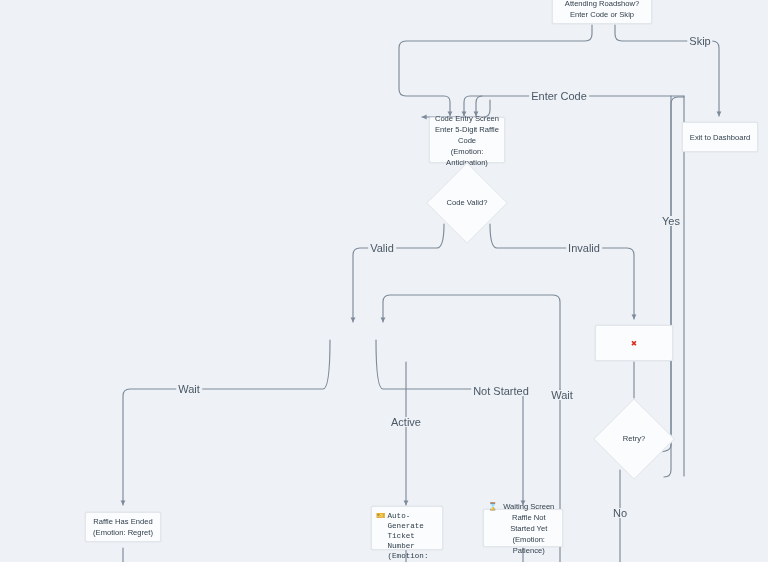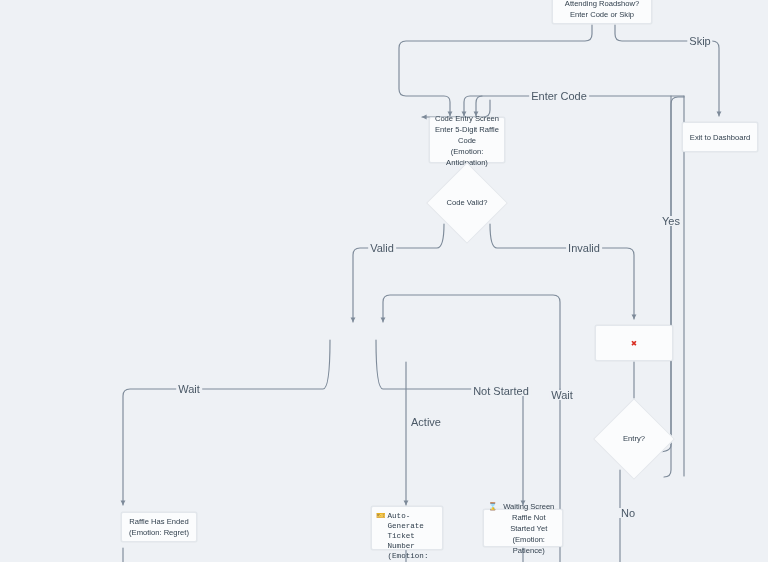--- a/index.html
+++ b/index.html
@@ -172,24 +172,24 @@
 
 
   <div class="node box" style="left:583px; top:325px; width:78px; height:36px; flex-direction:column;">
     <div style="display:flex; align-items:center; gap:2px;">
       <span class="emoji red">✖</span>
     </div>
   </div>
 
   <div class="node diamond" style="left:593px; top:410px; width:58px; height:58px;">
     <span class="dshape"></span>
-    <span class="dlabel">Entry?</span>
-  </div>
-
-  <div class="node box" style="left:73px; top:512px; width:76px; height:30px;margin-left:36px;">
+    <span class="dlabel">Retry?</span>
+  </div>
+
+  <div class="node box" style="left:73px; top:512px; width:76px; height:30px;">
     <span class="nodetext">Raffle Has Ended
 (Emotion: Regret)</span>
   </div>
 
   <div class="node box" style="left:359px; top:506px; width:72px; height:44px; flex-direction:column; justify-content:flex-start; padding-top:4px;">
     <div style="display:flex; align-items:flex-start; gap:2px; line-height:10px;">
       <span class="emoji">🎫</span>
       <span class="nodetext" style="text-align:left;font-family:Liberation Mono, monospace;">Auto-Generate
 Ticket Number
 (Emotion: Excitement)</span>
@@ -208,19 +208,19 @@
 Raffle Not Started Yet
 (Emotion: Patience)</span>
     </div>
   </div>
 
   <div class="edge-label" style="left:688px; top:41px;">Skip</div>
   <div class="edge-label" style="left:547px; top:96px;">Enter Code</div>
   <div class="edge-label" style="left:370px; top:248px;">Valid</div>
   <div class="edge-label" style="left:572px; top:248px;">Invalid</div>
   <div class="edge-label" style="left:659px; top:221px;">Yes</div>
-  <div class="edge-label" style="left:608px; top:513px;margin-left:8px;">No</div>
+  <div class="edge-label" style="left:608px; top:513px;">No</div>
   <div class="edge-label" style="left:177px; top:389px;">Wait</div>
-  <div class="edge-label" style="left:394px; top:422px;margin-left:20px;">Active</div>
+  <div class="edge-label" style="left:394px; top:422px;">Active</div>
   <div class="edge-label" style="left:489px; top:391px;">Not Started</div>
   <div class="edge-label" style="left:550px; top:395px;">Wait</div>
 
 </div>
 
 </body></html>

